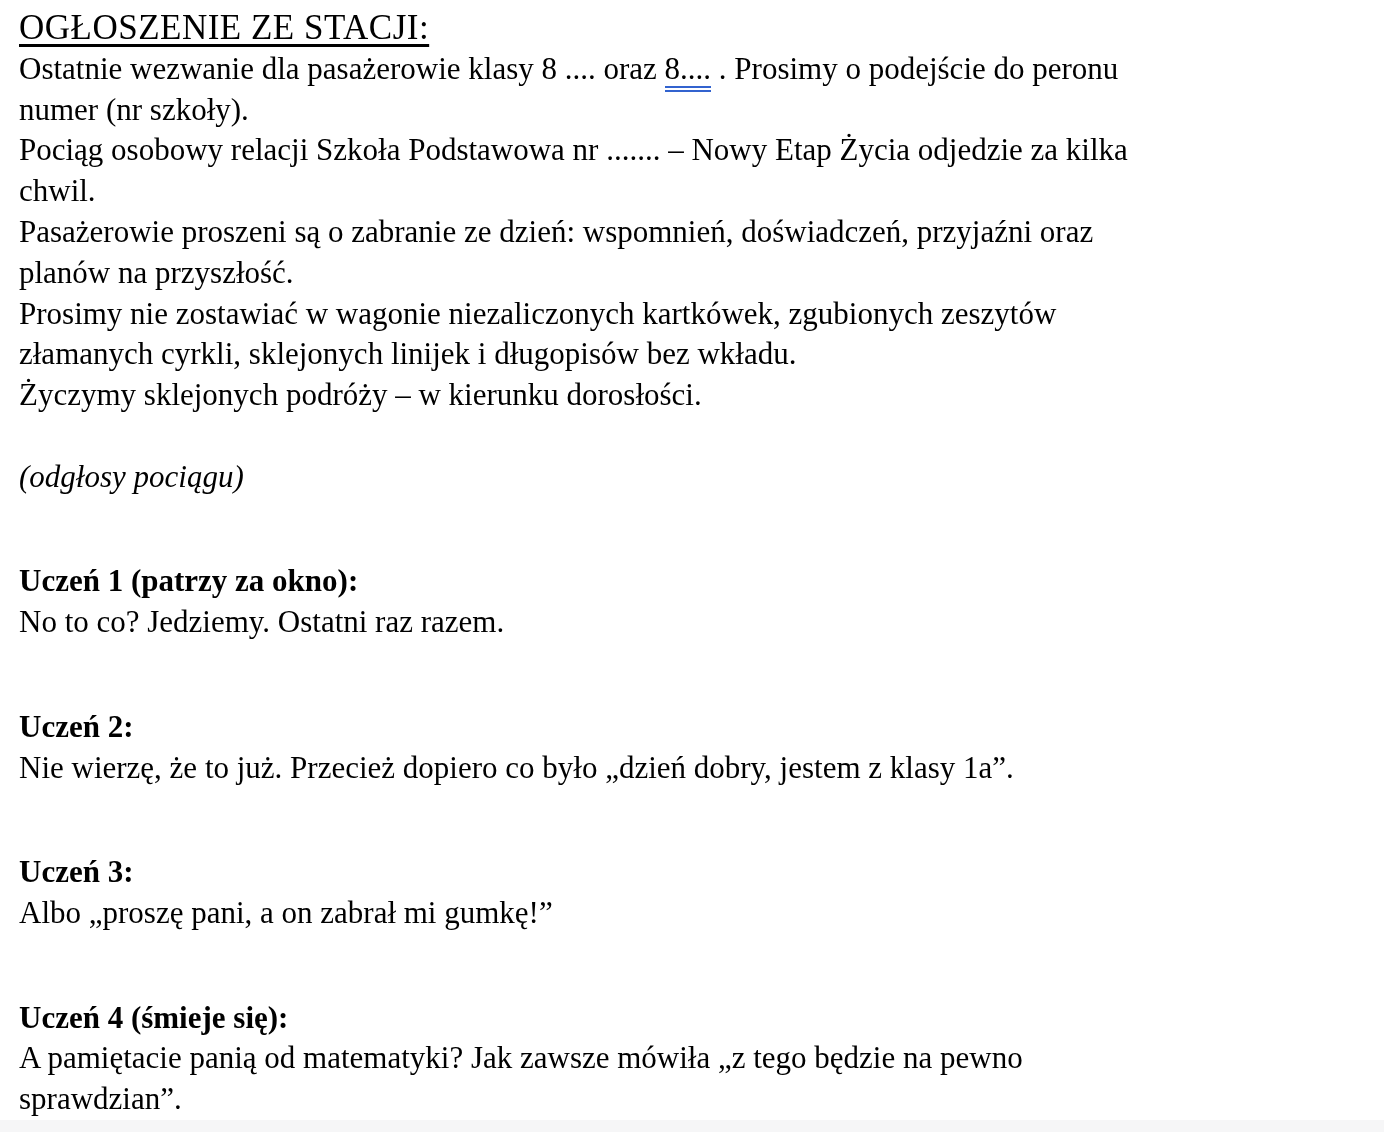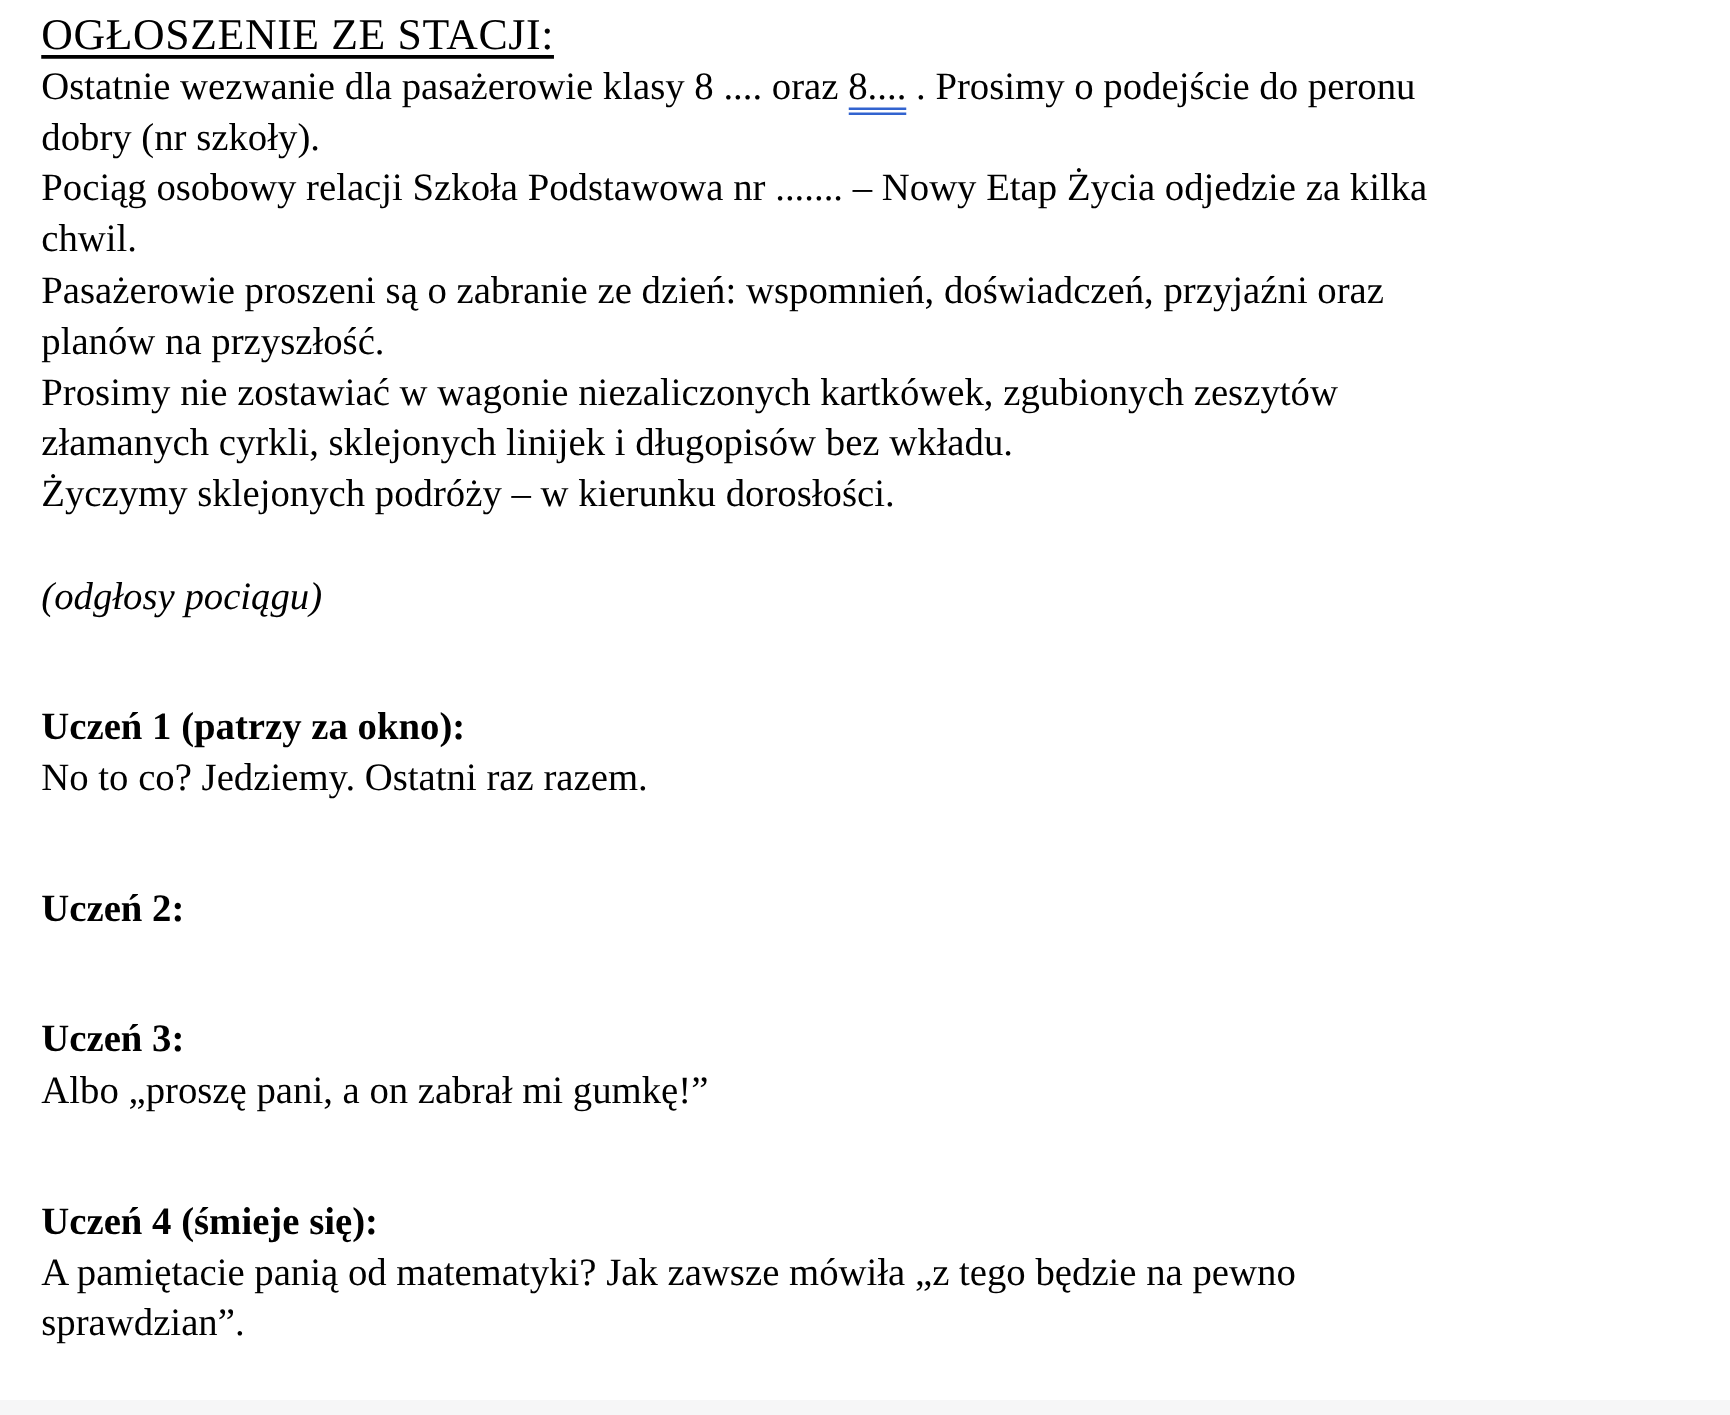--- a/index.html
+++ b/index.html
@@ -11,21 +11,21 @@
     height: 1132px;
     background: #ffffff;
     overflow: hidden;
     font-family: "Liberation Serif", "DejaVu Serif", serif;
     color: #000000;
     position: relative;
   }
   .doc {
     position: absolute;
     top: 8px;
-    left: 33px;
+    left: 19px;
     right: 10px;
     font-size: 31px;
     line-height: 40.8px;
   }
   .line {
     white-space: nowrap;
     height: 40.8px;
   }
   .blank {
     height: 40.8px;
@@ -60,41 +60,42 @@
 </head>
 <body>
 
 <div class="doc">
 
   <div class="line heading">OGŁOSZENIE ZE STACJI:</div>
 
 
   <div class="line"><span>Ostatnie wezwanie dla pasażerowie klasy 8 .... oraz </span><span class="grammar-underline">8....</span><span> . Prosimy o podejście do peronu</span></div>
 
-  <div class="line">dobry (nr szkoły).</div>
+  <div class="line">numer (nr szkoły).</div>
   <div class="line">Pociąg osobowy relacji Szkoła Podstawowa nr ....... – Nowy Etap Życia odjedzie za kilka</div>
   <div class="line">chwil.</div>
   <div class="line">Pasażerowie proszeni są o zabranie ze dzień: wspomnień, doświadczeń, przyjaźni oraz</div>
   <div class="line">planów na przyszłość.</div>
   <div class="line">Prosimy nie zostawiać w wagonie niezaliczonych kartkówek, zgubionych zeszytów</div>
   <div class="line">złamanych cyrkli, sklejonych linijek i długopisów bez wkładu.</div>
   <div class="line">Życzymy sklejonych podróży – w kierunku dorosłości.</div>
 
   <div class="blank"></div>
 
   <div class="line stage-direction">(odgłosy pociągu)</div>
 
   <div class="blank"></div>
 
   <div class="line speaker">Uczeń 1 (patrzy za okno):</div>
   <div class="line">No to co? Jedziemy. Ostatni raz razem.</div>
 
   <div class="blank"></div>
 
   <div class="line speaker">Uczeń 2:</div>
+  <div class="line">Nie wierzę, że to już. Przecież dopiero co było „dzień dobry, jestem z klasy 1a”.</div>
 
   <div class="blank"></div>
 
   <div class="line speaker">Uczeń 3:</div>
   <div class="line">Albo „proszę pani, a on zabrał mi gumkę!”</div>
 
   <div class="blank"></div>
 
   <div class="line speaker">Uczeń 4 (śmieje się):</div>
   <div class="line">A pamiętacie panią od matematyki? Jak zawsze mówiła „z tego będzie na pewno</div>

